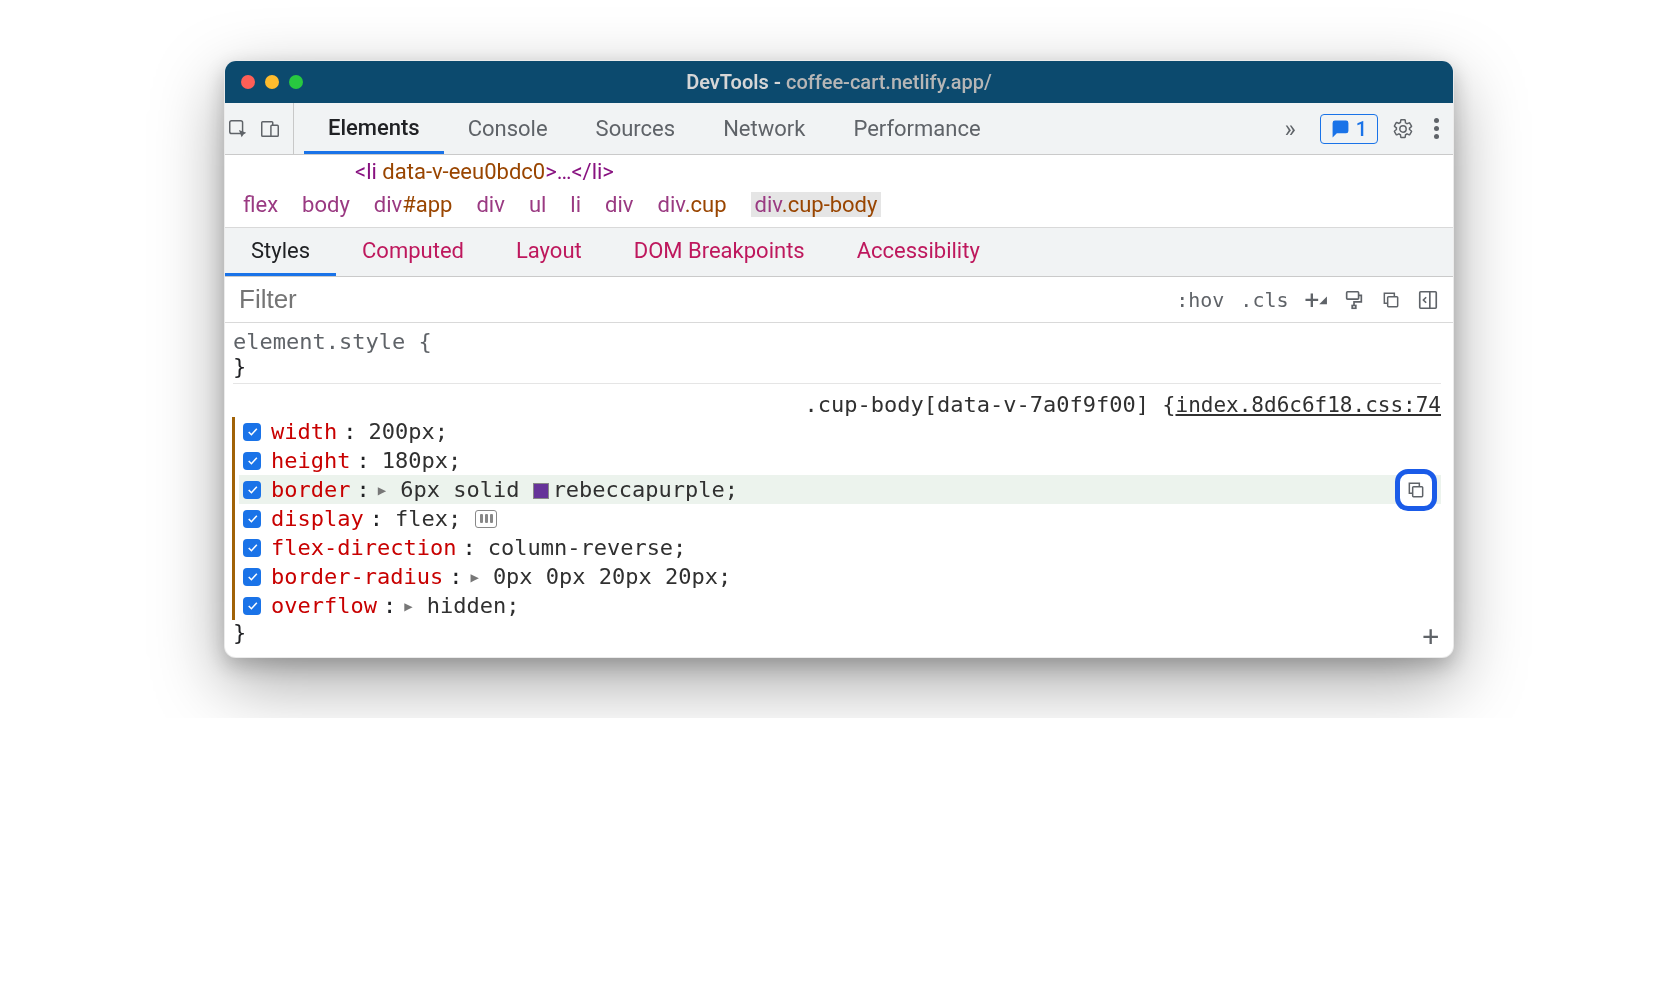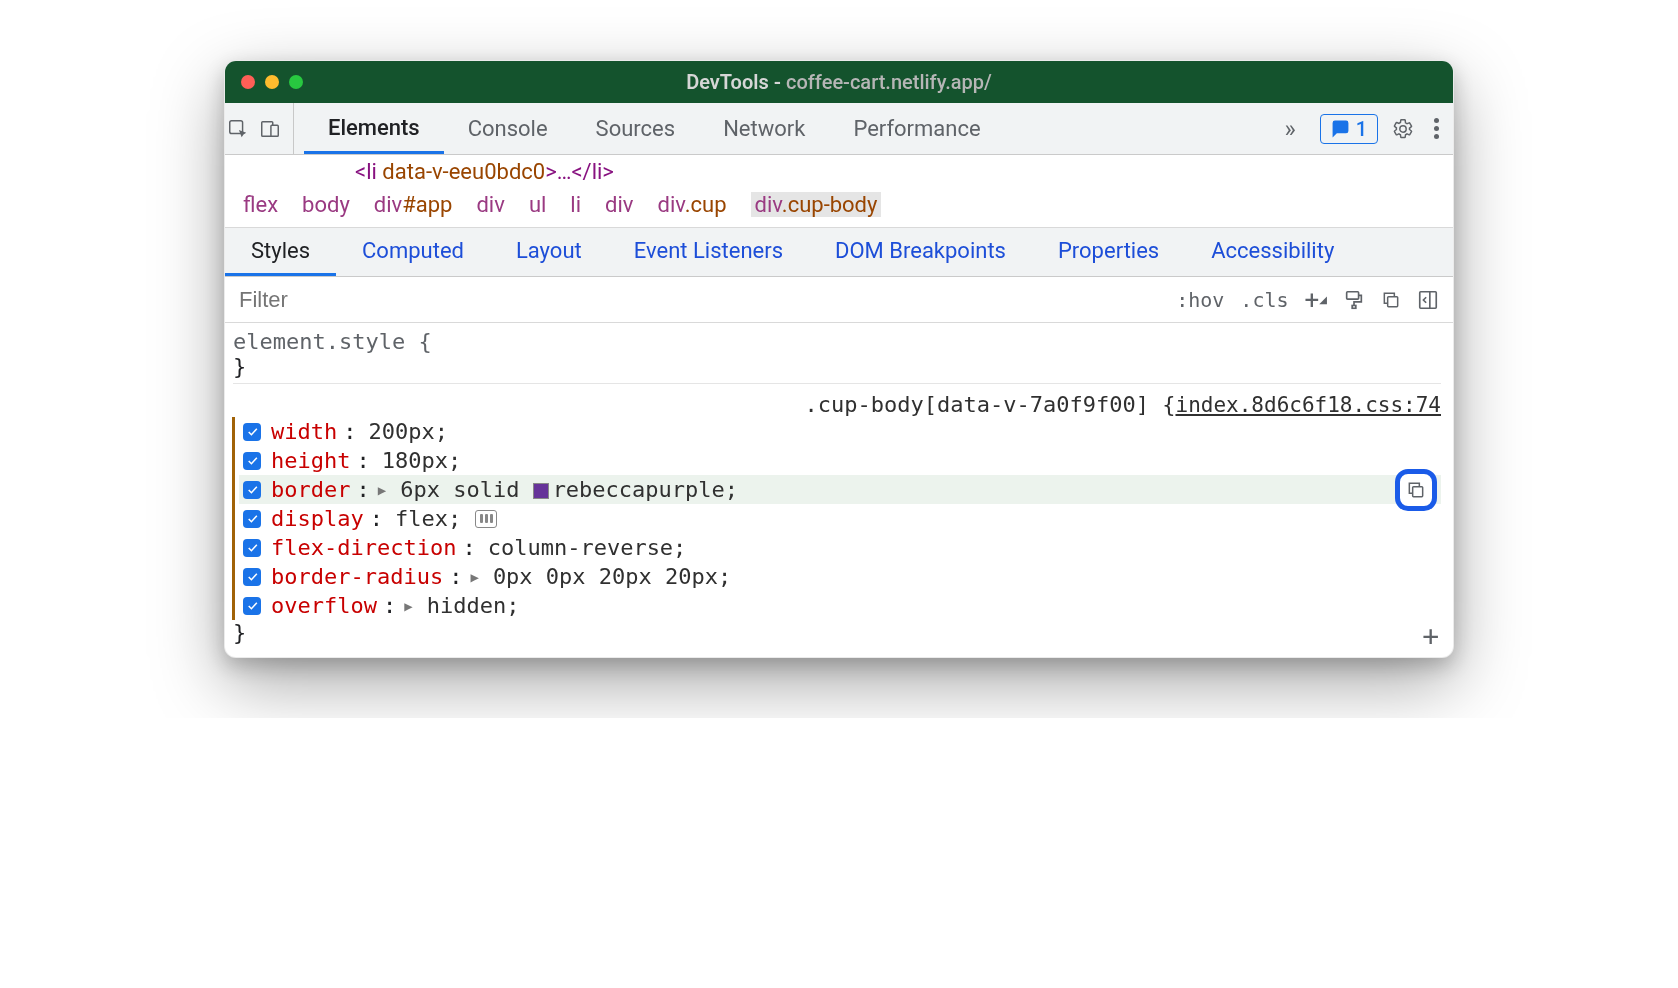--- a/index.html
+++ b/index.html
@@ -13,21 +13,21 @@
   }
   .window {
     width: 1230px;
     border-radius: 12px;
     overflow: hidden;
     box-shadow: 0 25px 70px rgba(0,0,0,0.35), 0 8px 20px rgba(0,0,0,0.2);
     background: #fff;
     border: 1px solid rgba(0,0,0,0.08);
   }
   .titlebar {
-    background: #14532d;
+    background: #0c4a6e;
     height: 42px;
     display: flex;
     align-items: center;
     padding: 9px 16px;
     position: relative;
   }
   .traffic { display: flex; gap: 10px; }
   .traffic .dot { width: 14px; height: 14px; border-radius: 50%; }
   .dot.close { background: #ff5f57; }
   .dot.min { background: #febc2e; }
@@ -79,31 +79,31 @@
     font-size: 22px; color:#9a3a82; flex-wrap:wrap;
   }
   .crumb { cursor:pointer; }
   .crumb .cls { color:#994500;}
   .crumb.selected { background:#e5e5e5; padding:0 4px;}
   .subtabs {
     display:flex; border-bottom:1px solid #cacaca;
     background:#f1f3f4;
   }
   .subtab {
-    padding: 10px 26px; font-size:22px; color:#1d4ed8; cursor:pointer;
+    padding: 10px 26px; font-size:22px; color:#be185d; cursor:pointer;
   }
   .subtab.active { color:#202124; border-bottom:3px solid #1a73e8; }
   .filter-row {
     display:flex; align-items:center;
     border-bottom:1px solid #d9d9d9;
     height: 46px; background:#fff;
   }
   .filter-input {
     flex:1; border:none; outline:none;
-    font-size:22px; padding: 0 14px; color:#5f6368;
+    font-size:26px; padding: 0 14px; color:#5f6368;
     background:transparent;
   }
   .filter-btns { display:flex; align-items:center; gap:16px; padding:0 14px; color:#5f6368;}
   .fbtn { font-size:20px; cursor:pointer; font-family: ui-monospace, Menlo, monospace; color:#5f6368; display:flex; align-items:center;}
   .styles-pane {
     font-family: ui-monospace, Menlo, Consolas, monospace;
     font-size: 22px; padding: 6px 12px 12px 8px;
     position: relative;
   }
   .rule { margin-bottom: 4px;}
@@ -216,23 +216,21 @@
         <span class="crumb"><span style="color:#9a3a82">div</span></span>
         <span class="crumb"><span style="color:#9a3a82">div</span><span class="cls">.cup</span></span>
         <span class="crumb selected"><span style="color:#9a3a82">div</span><span class="cls">.cup-body</span></span>
       </div>
   </div>
 
   <div class="subtabs" id="subtabs">
       <div class="subtab active">Styles</div>
       <div class="subtab">Computed</div>
       <div class="subtab">Layout</div>
-      <div class="subtab">Event Listeners</div>
       <div class="subtab">DOM Breakpoints</div>
-      <div class="subtab">Properties</div>
       <div class="subtab">Accessibility</div>
     </div>
 
   <div class="filter-row">
     <input class="filter-input" placeholder="Filter" style="">
     <div class="filter-btns">
       <span class="fbtn">:hov</span>
       <span class="fbtn">.cls</span>
       <span class="fbtn" style="font-size:26px;font-family:inherit;">+<span style="font-size:10px;vertical-align:sub;">◢</span></span>
       <span class="fbtn">

